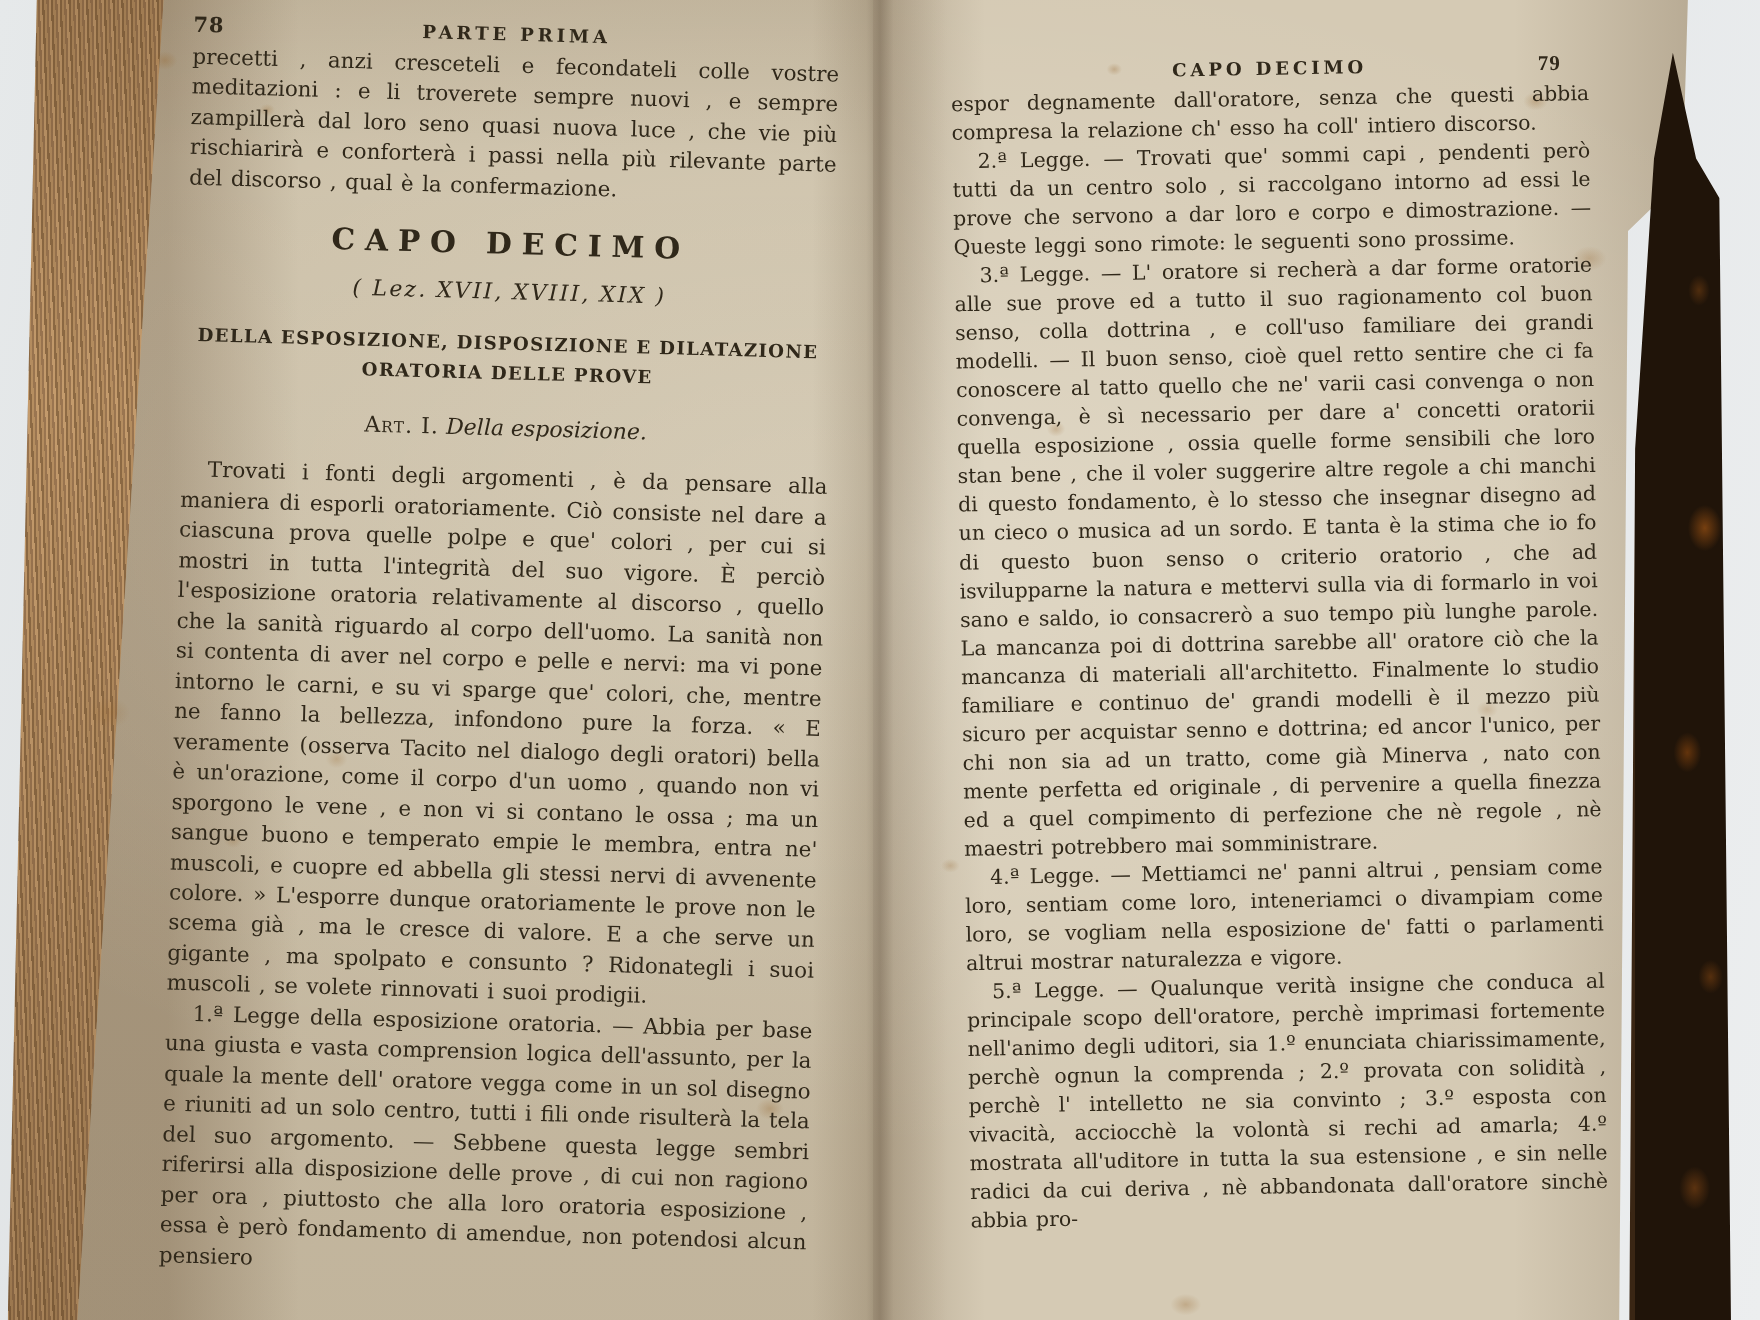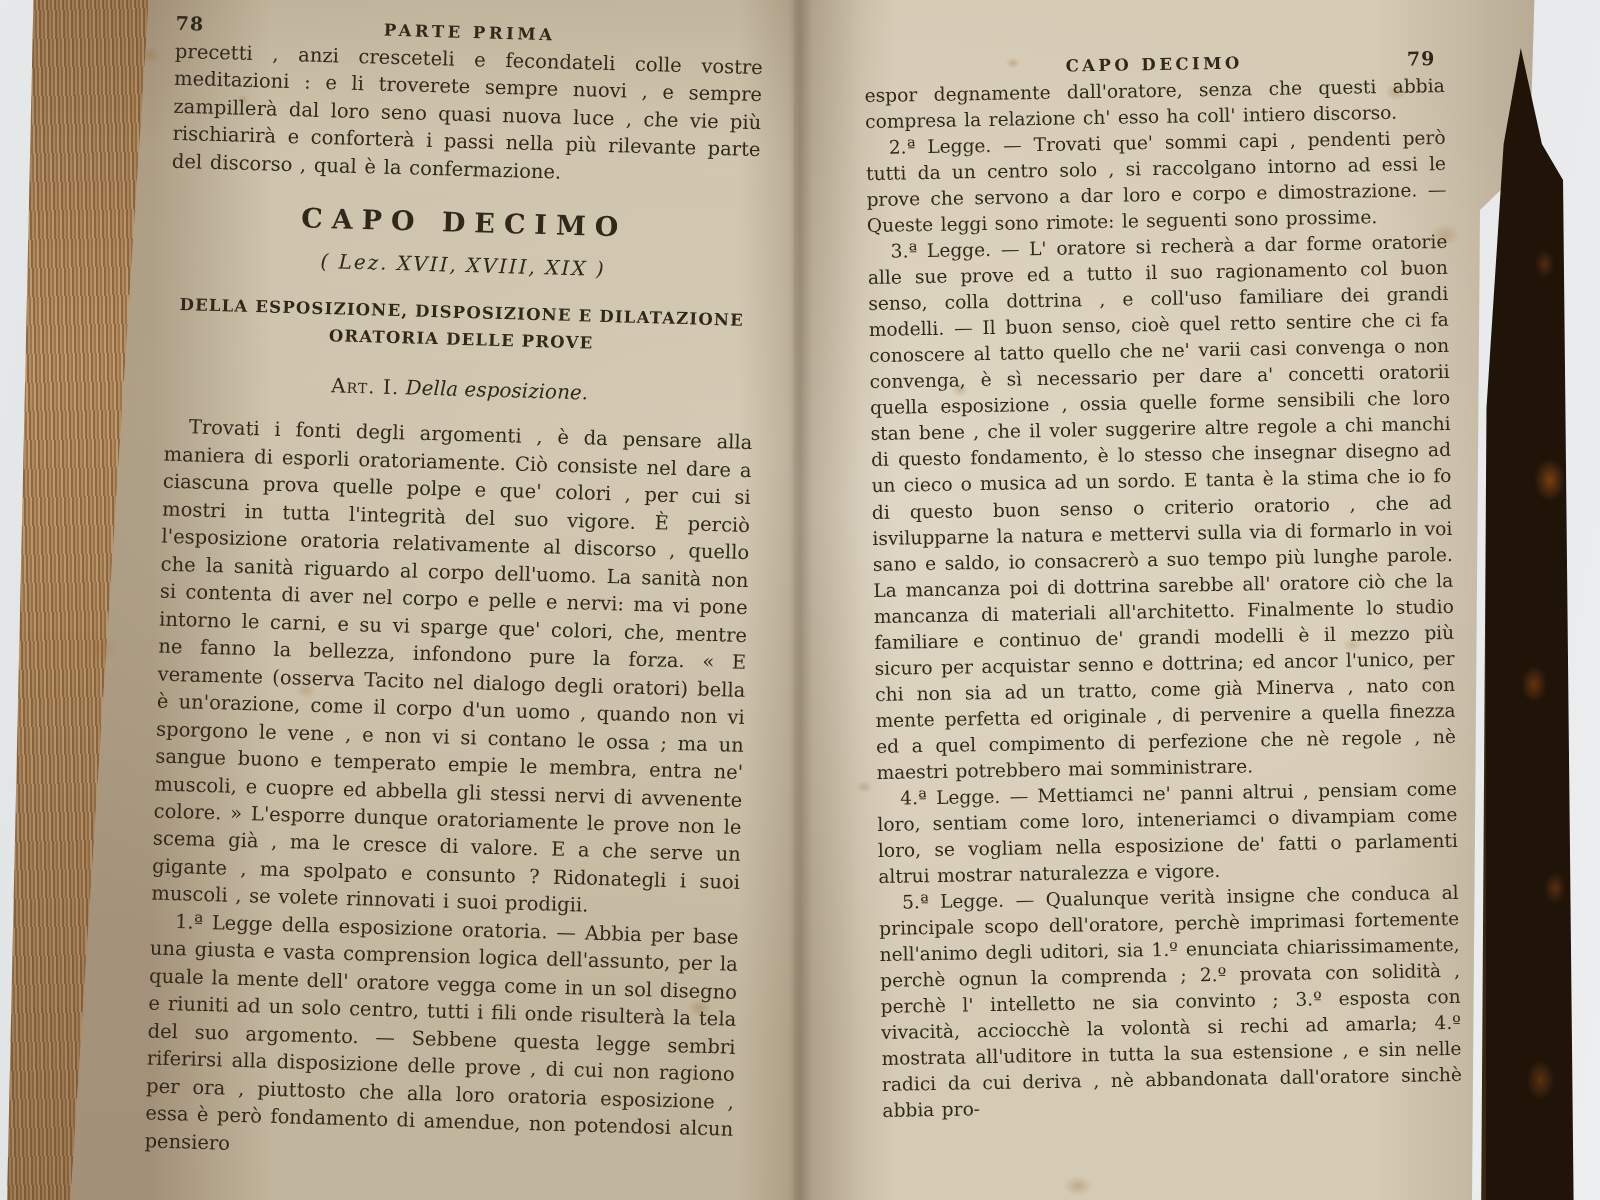--- a/index.html
+++ b/index.html
@@ -82,21 +82,21 @@
   .text-left{
     position:absolute;left:176px;top:20px;width:588px;
     transform:rotate(1.6deg);transform-origin:50% 0;
   }
   .text-right{
     position:absolute;left:864px;top:52px;width:580px;
     transform:rotate(-1.0deg);transform-origin:50% 0;
   }
   .pg-head{display:flex;align-items:baseline;margin-bottom:4px;}
   .pg-num{font-size:19px;font-weight:700;letter-spacing:1px;width:46px;}
-  .pg-num.right{text-align:center;}
+  .pg-num.right{text-align:left;font-family:Liberation Serif, serif;}
   .run-head{flex:1;text-align:center;font-weight:700;font-size:16.5px;letter-spacing:3.5px;}
   .head-sp{width:46px;}
 
   .para{margin:0;text-align:justify;font-size:19.5px;line-height:1.41;word-spacing:1.5px;}
   .text-right .para{font-size:18.6px;line-height:1.40;}
   .para.indent{text-indent:1.25em;}
   .para.mt{margin-top:4px;}
   .para.first{margin-top:20px;}
 
   .chap{margin:24px 0 0;text-align:center;font-weight:700;font-size:27px;letter-spacing:9px;}

